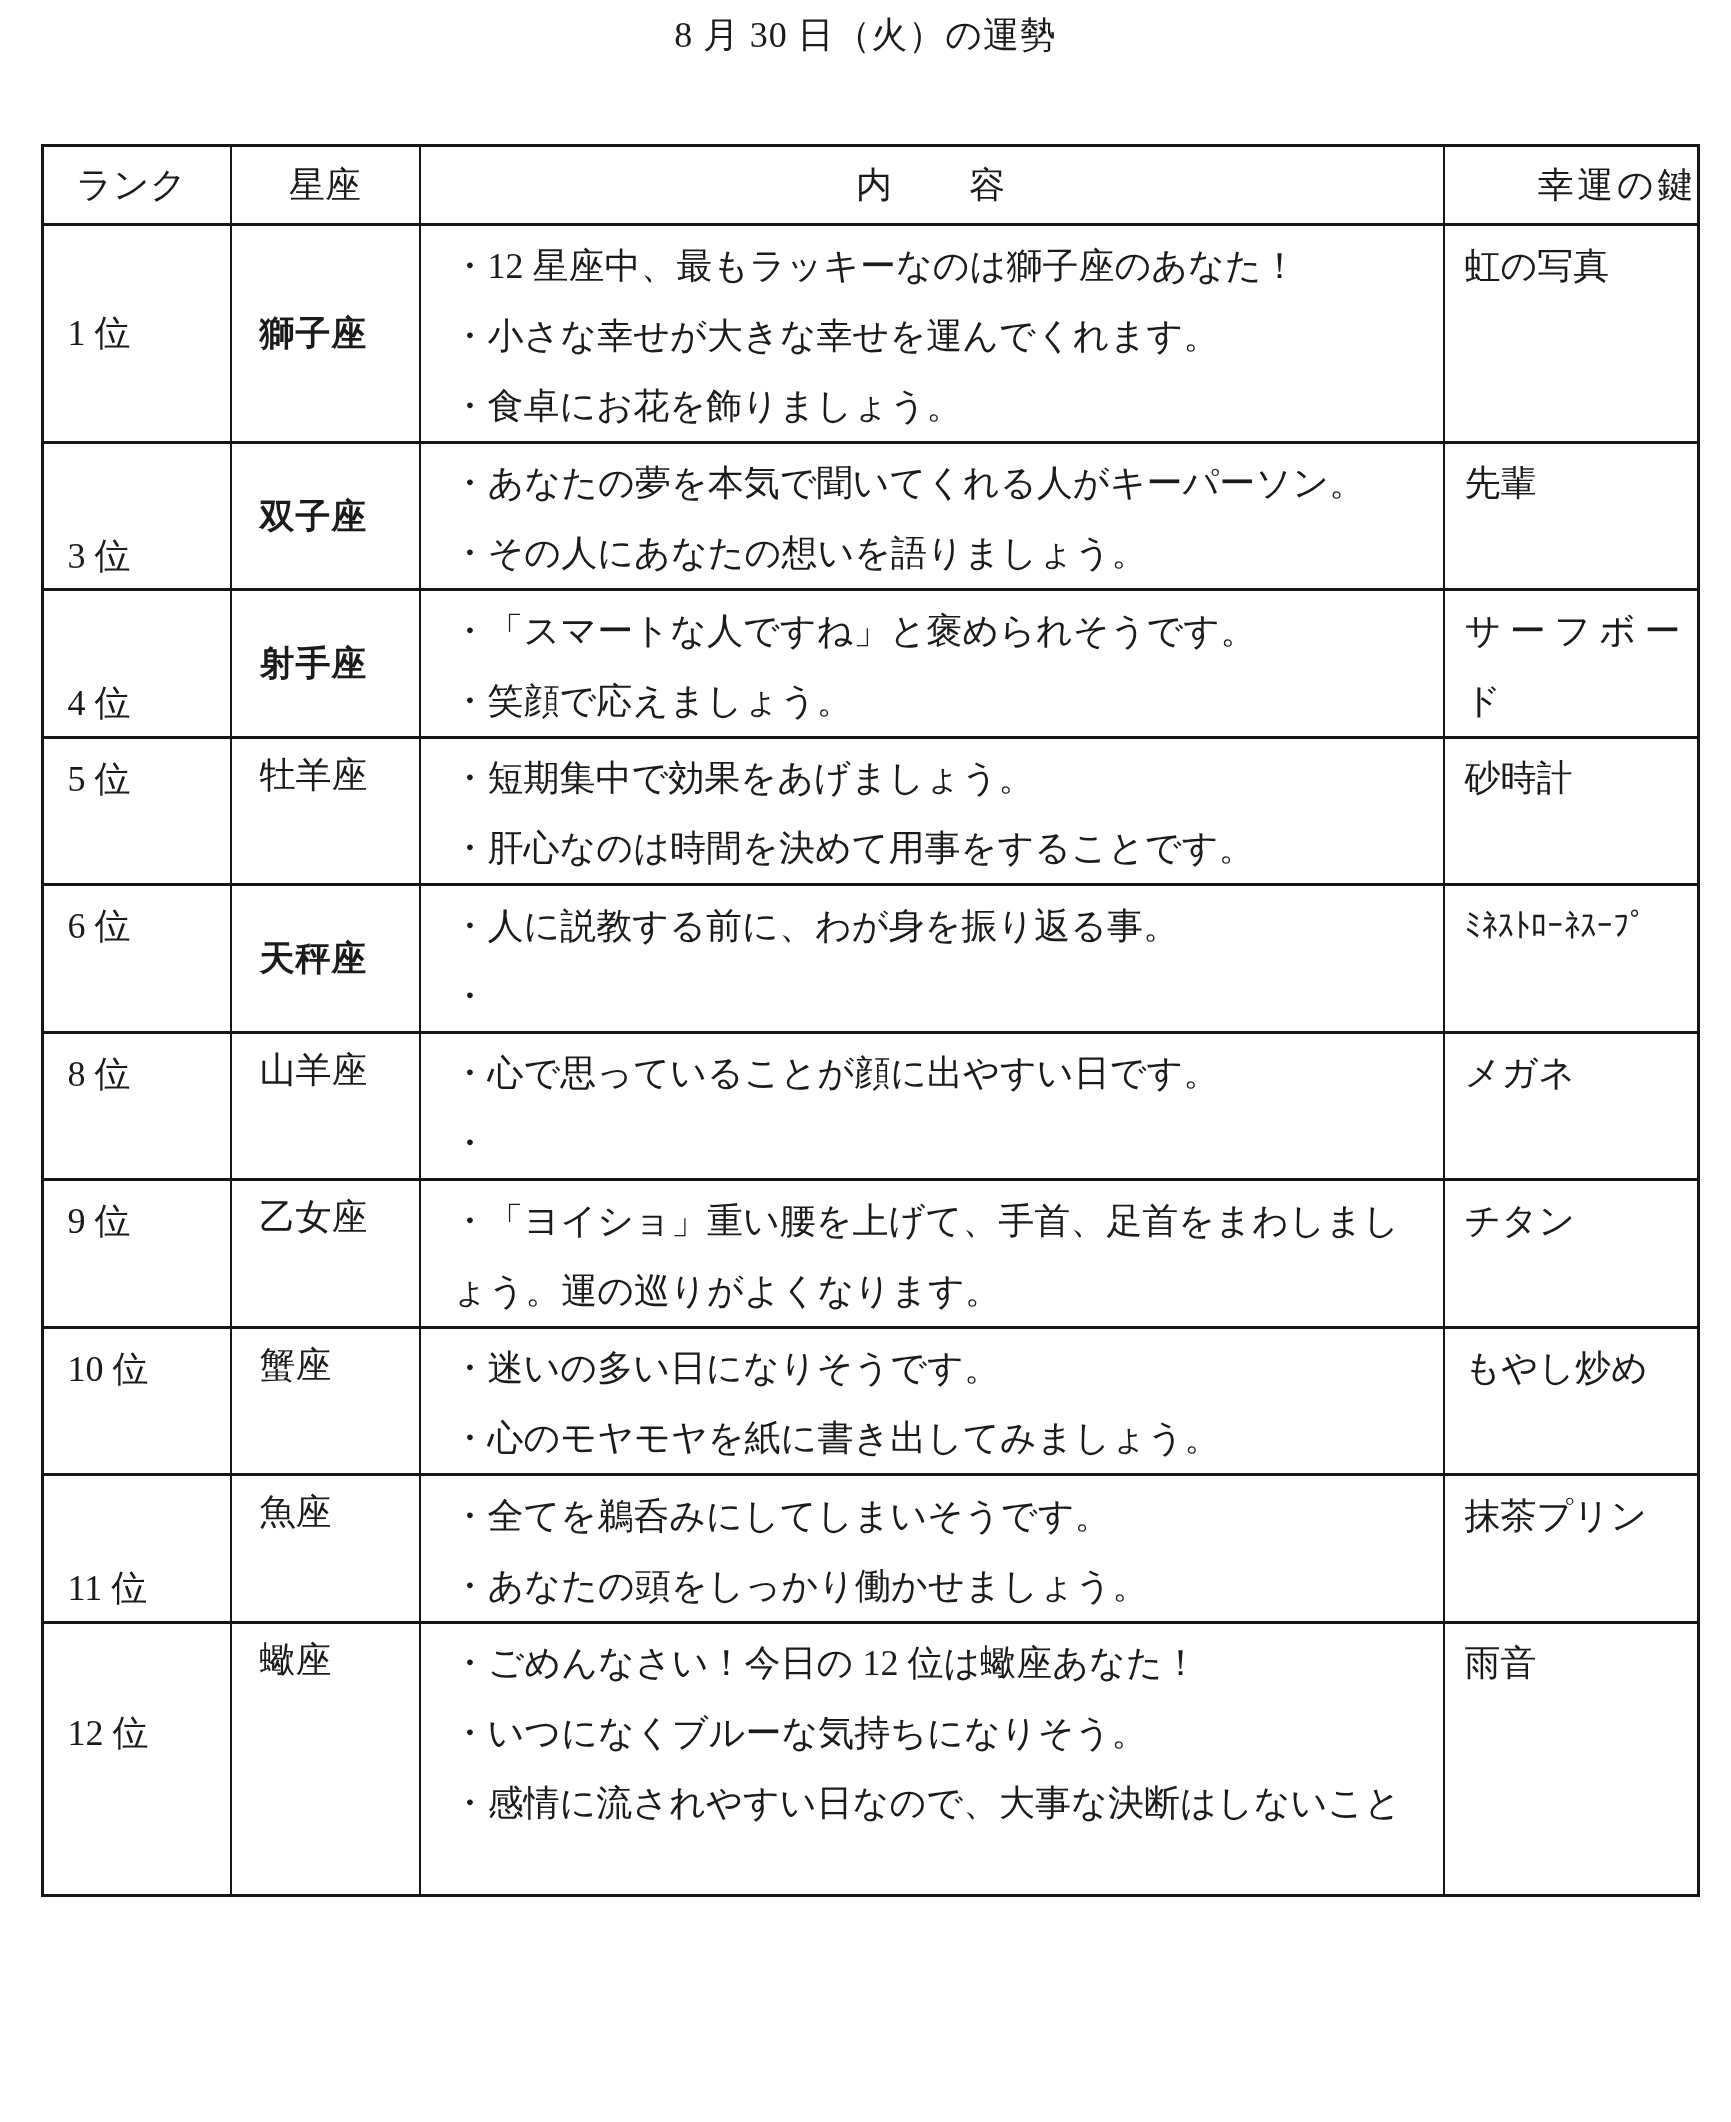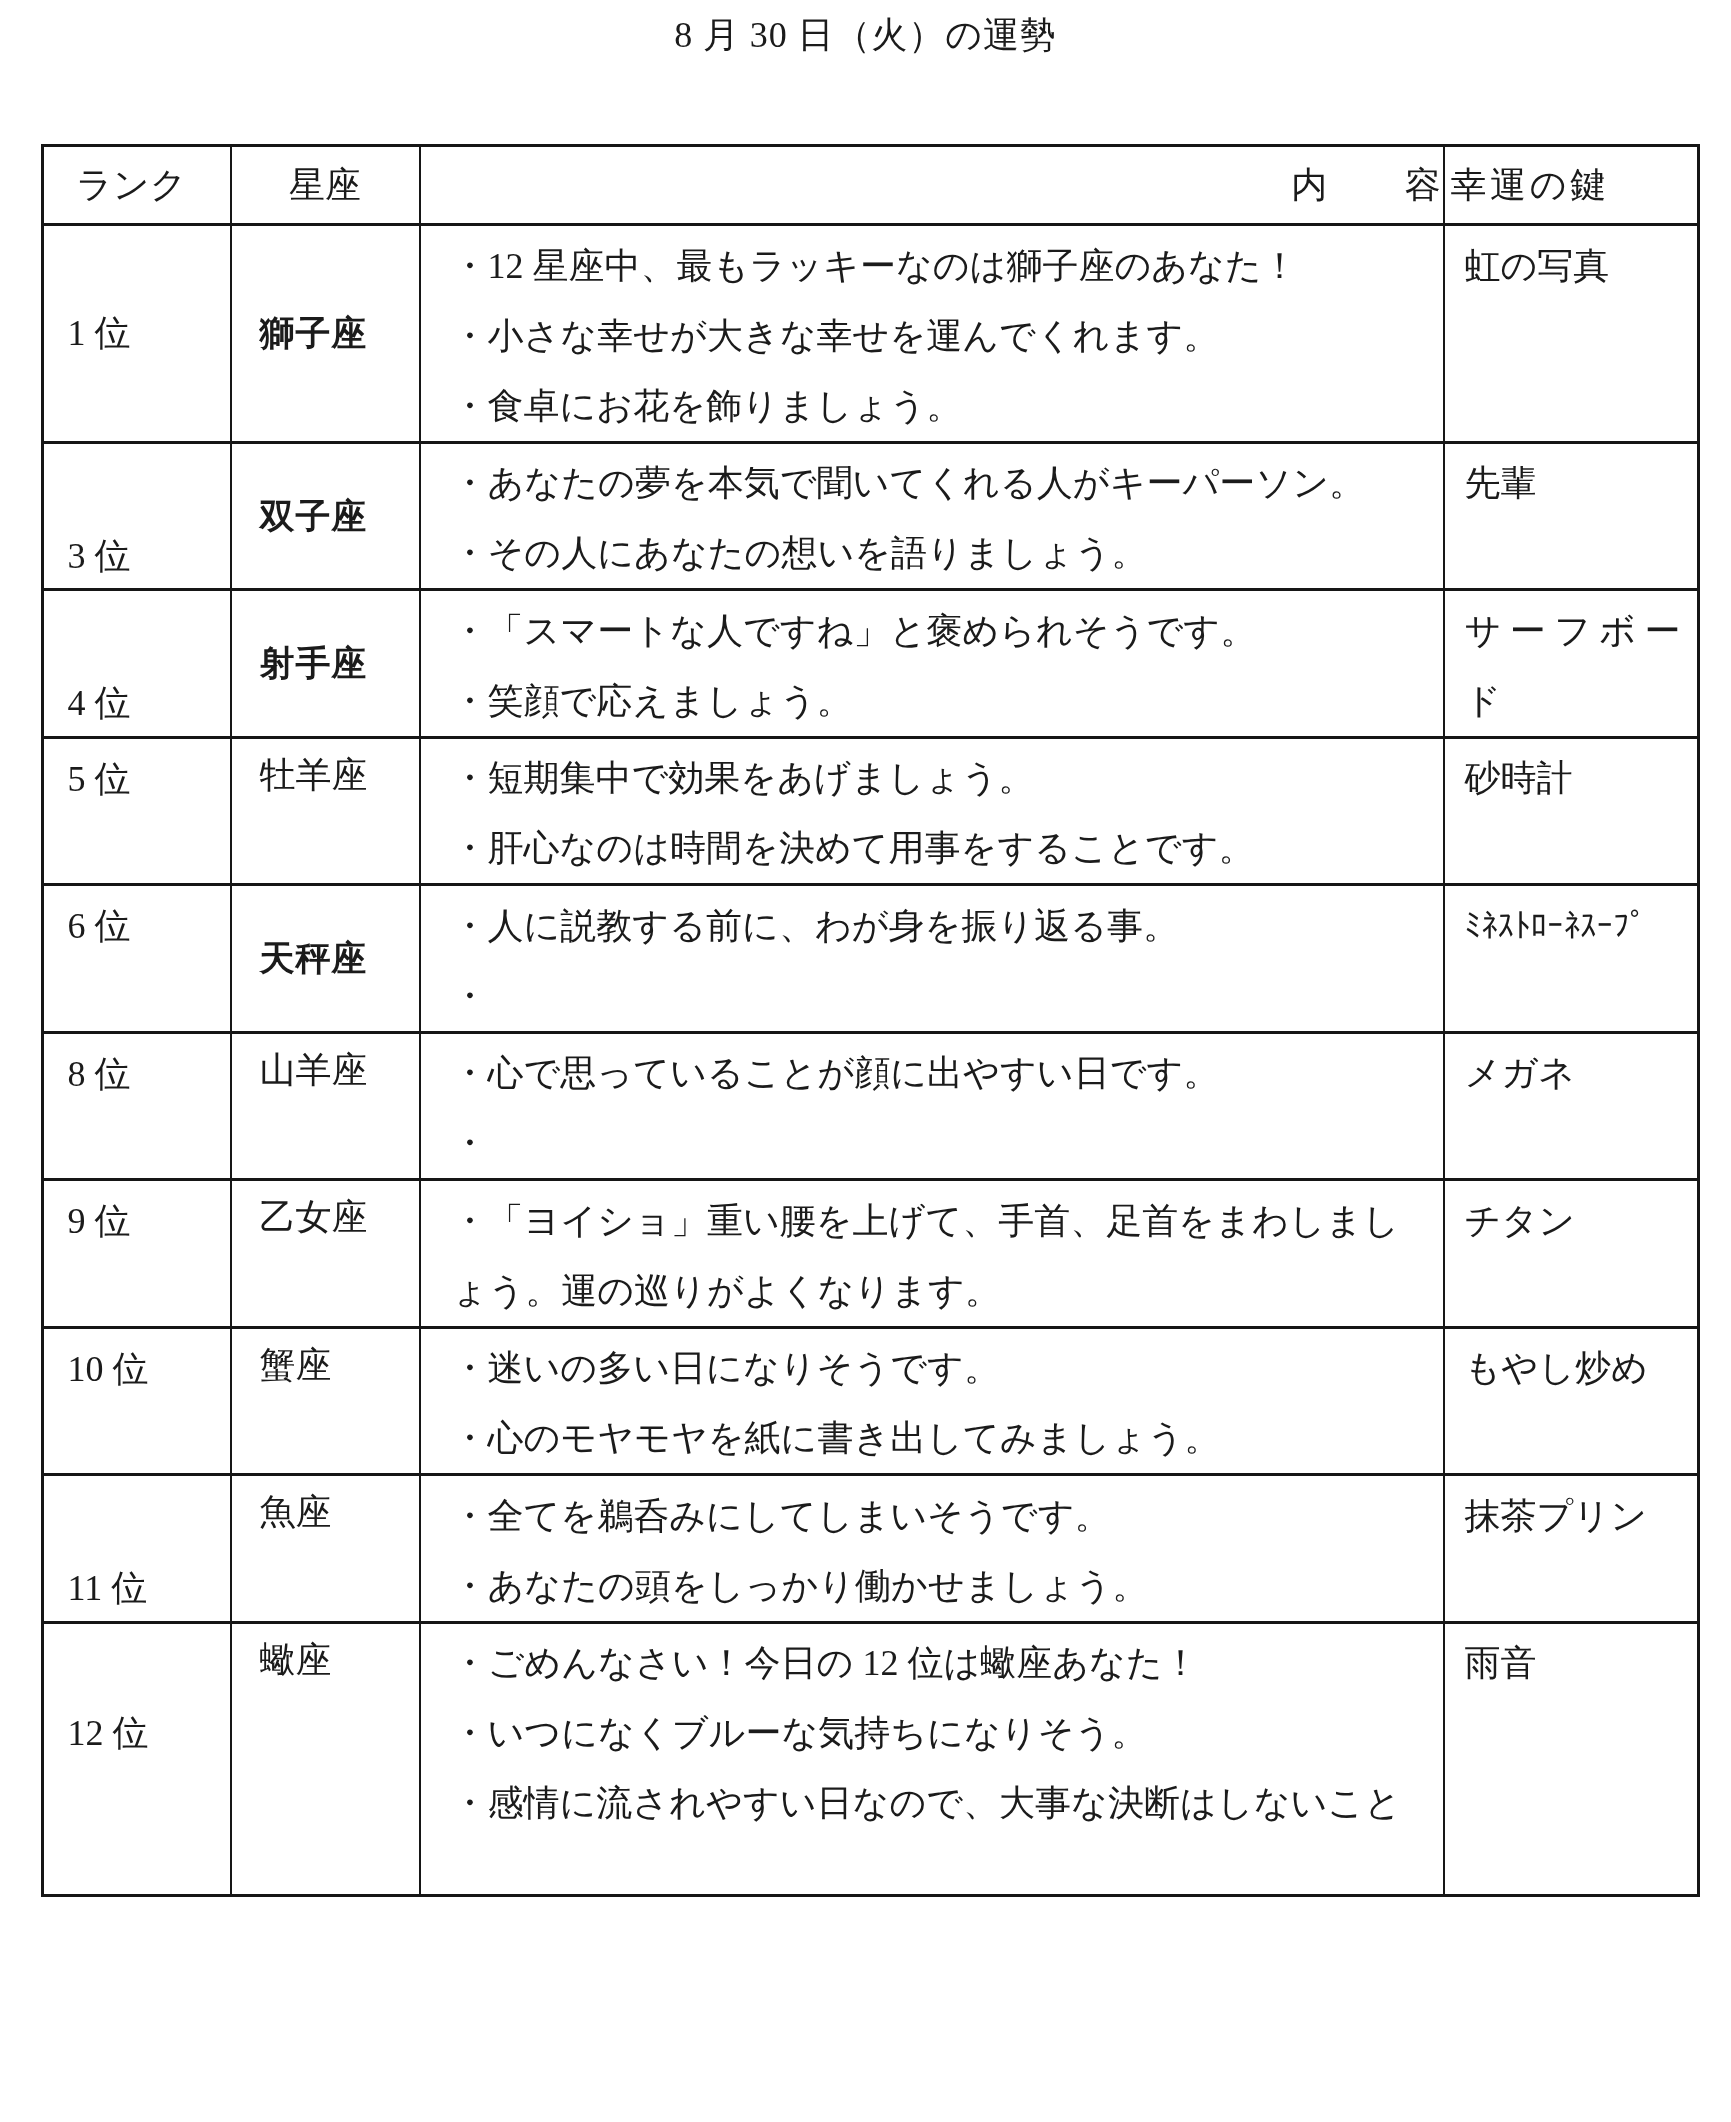--- a/index.html
+++ b/index.html
@@ -20,22 +20,22 @@
   }
   td,th{
     border:2.7px solid #161616;
     border-top-width:3.6px;border-bottom-width:3.6px;
     padding:0;vertical-align:top;overflow:hidden;
     font-weight:normal;font-size:36px;
   }
   th{vertical-align:middle;}
   th.h-rank{text-align:left;padding-left:32px;}
   th.h-sign{text-align:center;}
-  th.h-content{text-align:right;letter-spacing:1.8px;}
-  th.h-lucky{text-align:left;padding-left:6px;letter-spacing:3.6px;}
+  th.h-content{text-align:center;letter-spacing:1.8px;}
+  th.h-lucky{text-align:right;padding-left:25px;letter-spacing:3.6px;}
 
   td.rank{padding-left:23.6px;line-height:36px;}
   td.rank.v-mid{vertical-align:middle;}
   td.rank.v-top{padding-top:22px;}
   td.rank.v-bot{vertical-align:bottom;padding-bottom:14.5px;}
   td.rank.v-upper{padding-top:91px;}
 
   td.sign{padding-left:28px;line-height:36px;}
   td.sign.v-mid{vertical-align:middle;}
   td.sign.v-top{padding-top:18px;}

